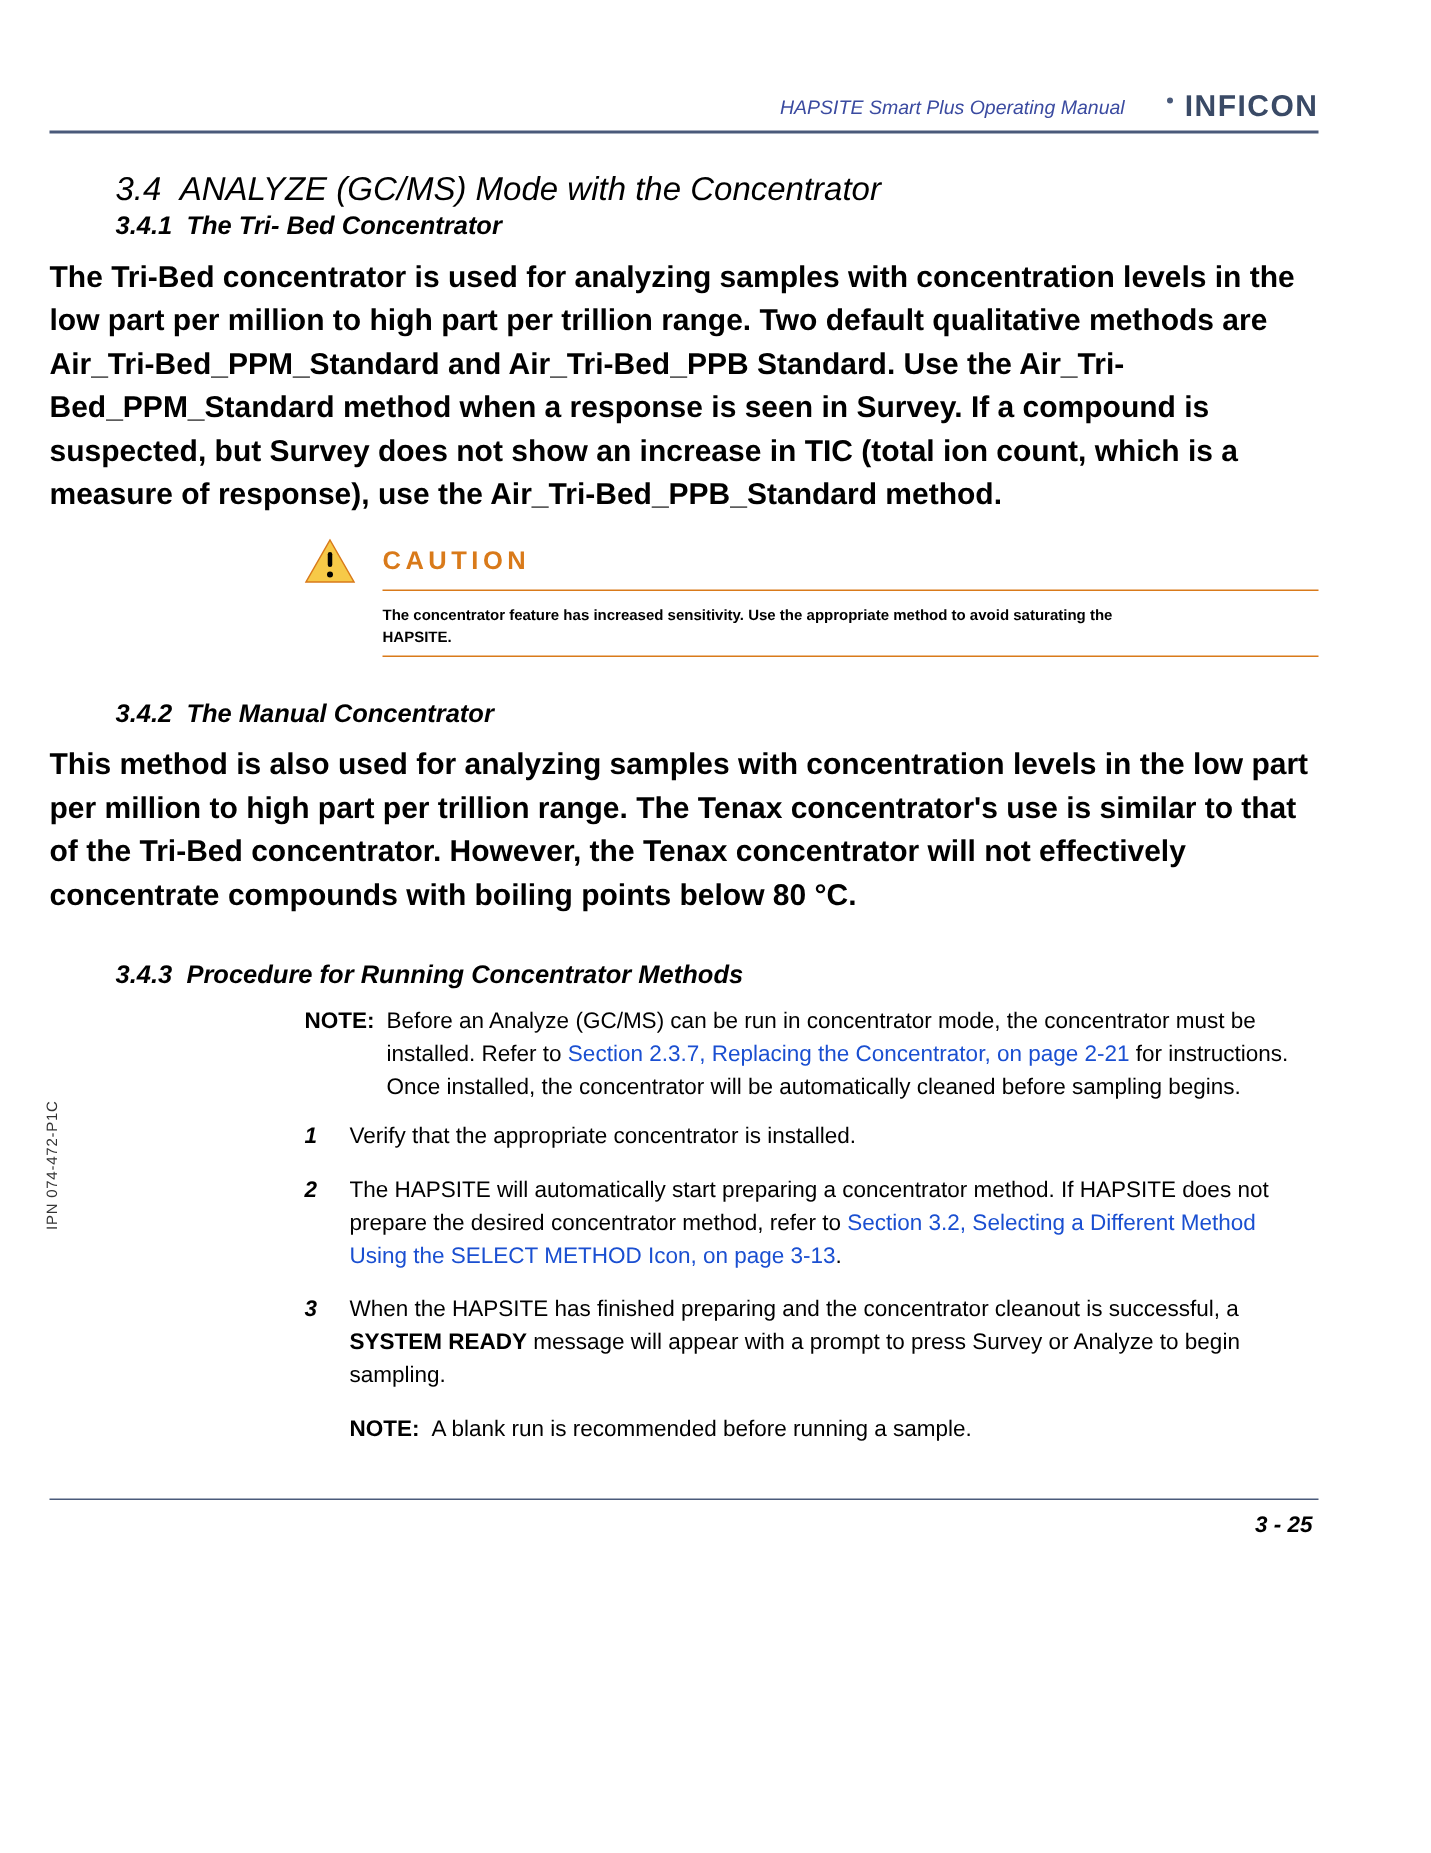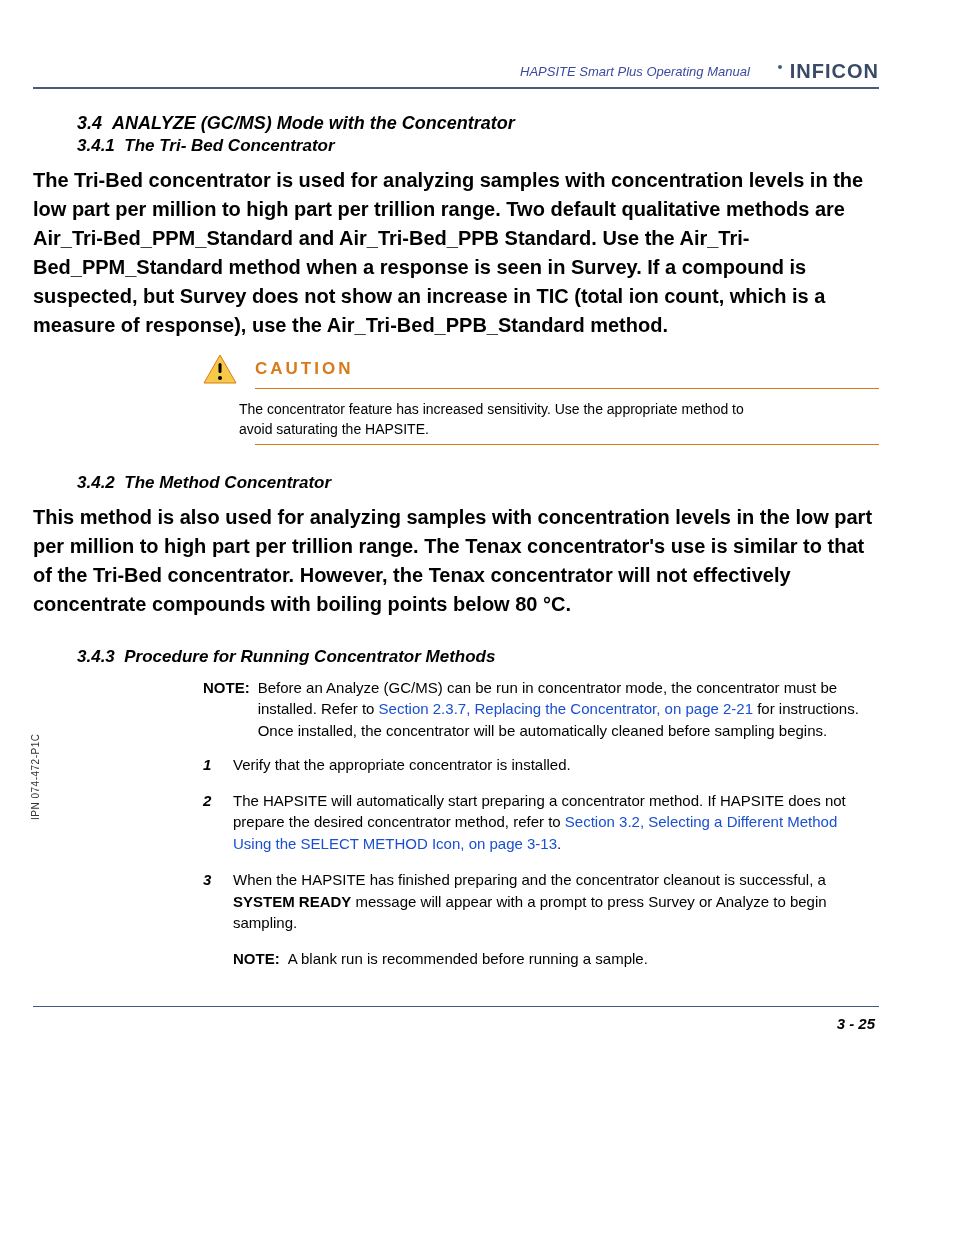--- a/index.html
+++ b/index.html
@@ -40,22 +40,22 @@
     letter-spacing: 1px;
     font-size: 20px;
     color: #3a4a66;
   }
   .hr-top {
     border: none;
     border-top: 2px solid #4a5a7a;
     margin: 0 0 24px 0;
   }
   .h1 {
-    font-size: 18px;
-    font-weight: bold;
+    font-size: 22px;
+    font-weight: normal;
     font-style: italic;
     margin: 1px 0 2px 44px;
     color:#000;
   }
   .h2 {
     font-size: 17px;
     font-weight: bold;
     font-style: italic;
     margin: 2px 0 10px 44px;
     color:#000;
@@ -83,23 +83,23 @@
     color: #d97a1a;
     letter-spacing: 3px;
     font-size: 17px;
   }
   .callout-rule {
     border: none;
     border-top: 1.5px solid #d97a1a;
     margin: 4px 0 10px 52px;
   }
   .callout-body {
-    margin-left: 36px;
-    font-size: 14px;
-    font-weight: normal;
+    margin-left: 52px;
+    font-size: 10px;
+    font-weight: bold;
     line-height: 1.45;
     max-width: 520px;
   }
   .note-block {
     margin-left: 170px;
     font-size: 15px;
     line-height: 1.45;
     display:flex;
     gap:8px;
     margin-bottom:12px;
@@ -187,21 +187,21 @@
         </svg>
       </span>
       <span class="callout-label">CAUTION</span>
     </div>
     <hr class="callout-rule">
     <div class="callout-body">The concentrator feature has increased sensitivity. Use the appropriate method to avoid saturating the HAPSITE.</div>
     <hr class="callout-rule">
   </div>
 
   <div class="h2 spaced">
-    <span>3.4.2</span>&nbsp;&nbsp;<span>The Method Concentrator</span>
+    <span>3.4.2</span>&nbsp;&nbsp;<span>The Manual Concentrator</span>
   </div>
 
   <div class="body-text">
     <p>This method is also used for analyzing samples with concentration levels in the low part per million to high part per trillion range. The Tenax concentrator's use is similar to that of the Tri-Bed concentrator. However, the Tenax concentrator will not effectively concentrate compounds with boiling points below 80 °C.</p>
   </div>
 
 
   <div class="h2 spaced">
     <span>3.4.3</span>&nbsp;&nbsp;<span>Procedure for Running Concentrator Methods</span>
   </div>

